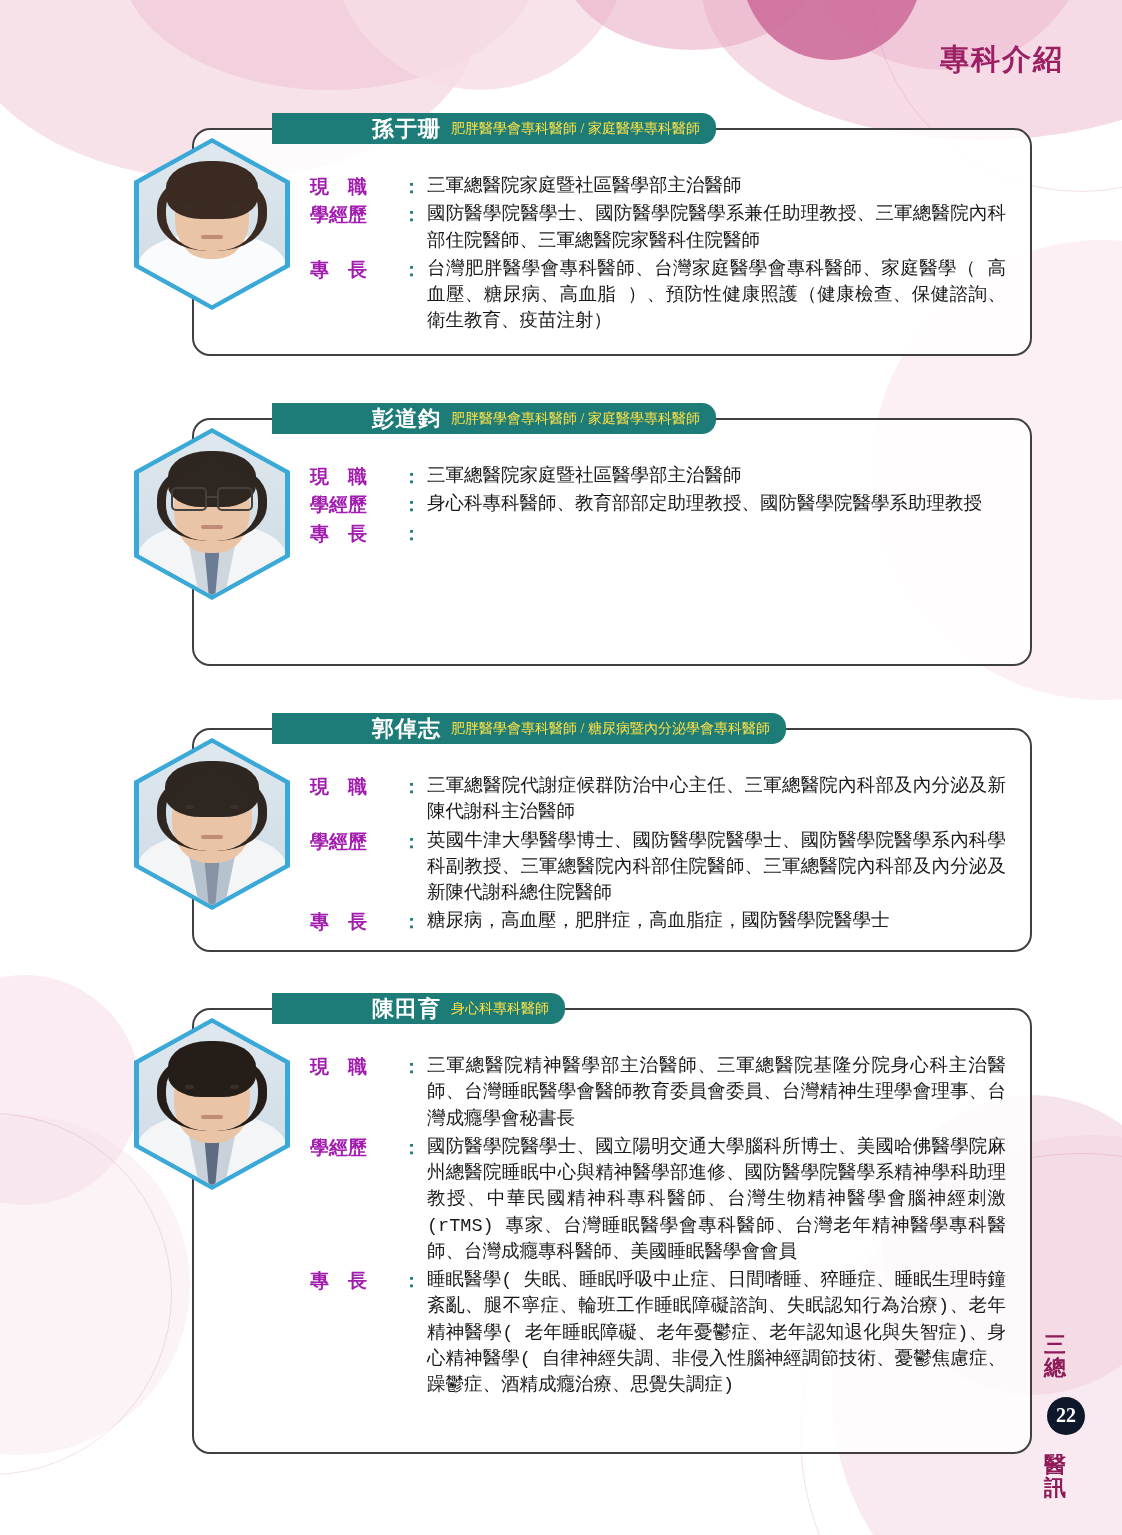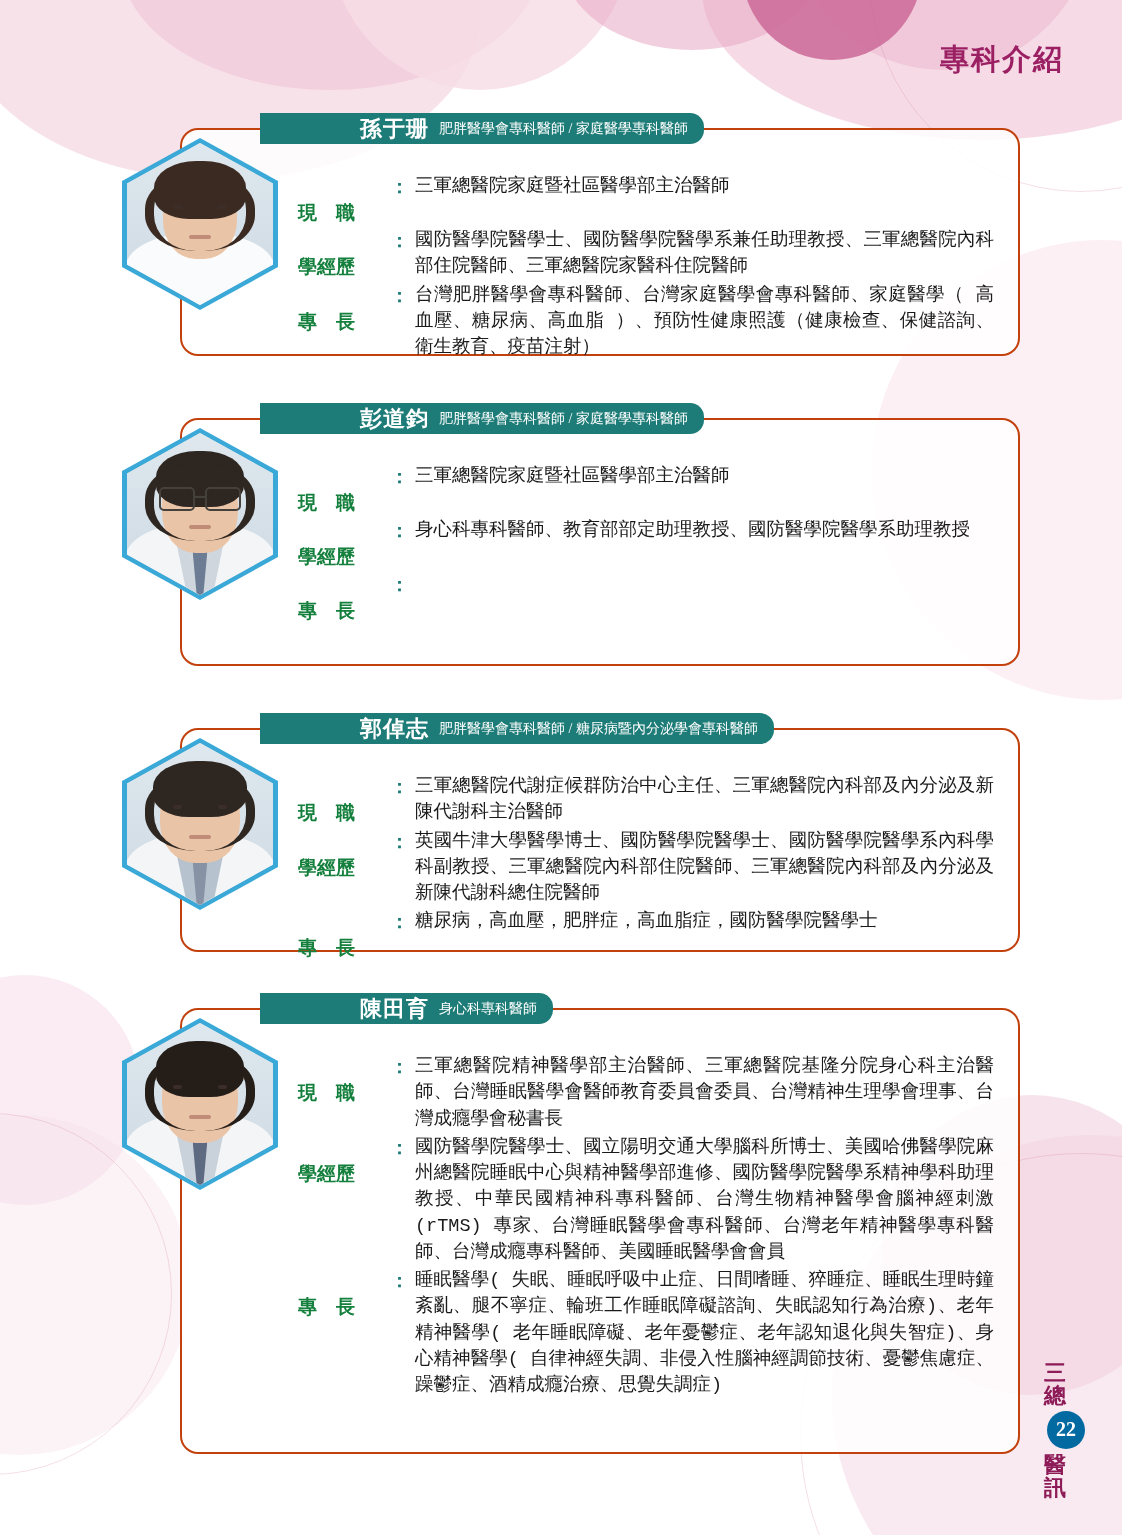--- a/index.html
+++ b/index.html
@@ -56,23 +56,23 @@
     font-size: 29px;
     font-weight: bold;
     color: #9b1f63;
     letter-spacing: 2px;
     font-family: Liberation Mono, monospace;
   }
 
   
   .card {
     position: absolute;
-    left: 180px;
+    left: 192px;
     width: 840px;
-    border: 2px solid #c2410c;
+    border: 2px solid #404040;
     border-radius: 18px;
     background: rgba(255,255,255,.86);
     box-sizing: border-box;
   }
   .card-title-bar {
     position: absolute;
     left: 78px;
     top: -1px;
     height: 31px;
     background: #1d7c77;
@@ -84,21 +84,21 @@
     transform: translateY(-16px);
   }
   .doc-name {
     color: #ffffff;
     font-size: 22px;
     font-weight: bold;
     font-family: "Liberation Serif", serif;
     letter-spacing: 1px;
   }
   .doc-spec {
-    color: #ffffff;
+    color: #fde047;
     font-size: 14px;
     margin-left: 10px;
     font-family: "Liberation Serif", serif;
   }
 
   
   .portrait-wrap {
     position: absolute;
     left: -60px;
     top: 8px;
@@ -180,30 +180,29 @@
     padding: 44px 24px 18px 116px;
   }
   .row {
     display: flex;
     align-items: flex-start;
     margin-bottom: 2px;
   }
   .row-label {
     flex: 0 0 auto;
     width: 88px;
-    color: #15803d;
+    color: #a21caf;
     font-weight: bold;
     font-size: 19px;
     font-family: "Liberation Serif", serif;
     letter-spacing: 0;
     display: flex;
     justify-content: space-between;
     padding-right: 4px;
     white-space: nowrap;
-    margin-top: 26px;
   }
   .row-colon {
     flex: 0 0 auto;
     color: #1d7c77;
     font-weight: bold;
     font-size: 19px;
     margin-right: 6px;
   }
   .row-text {
     flex: 1 1 auto;
@@ -224,23 +223,23 @@
   .footer-top, .footer-bottom {
     color: #8d1b58;
     font-size: 22px;
     font-weight: bold;
     font-family: "Liberation Serif", serif;
     line-height: 1.05;
     letter-spacing: 1px;
   }
   .footer-num {
     width: 38px; height: 38px;
-    margin: 4px auto;
+    margin: 18px auto;
     border-radius: 50%;
-    background: #0369a1;
+    background: #0f172a;
     color: #fff;
     font-size: 20px;
     font-weight: bold;
     display: flex;
     align-items: center;
     justify-content: center;
     font-family: "Liberation Serif", serif;
   }
 </style>
 </head>

